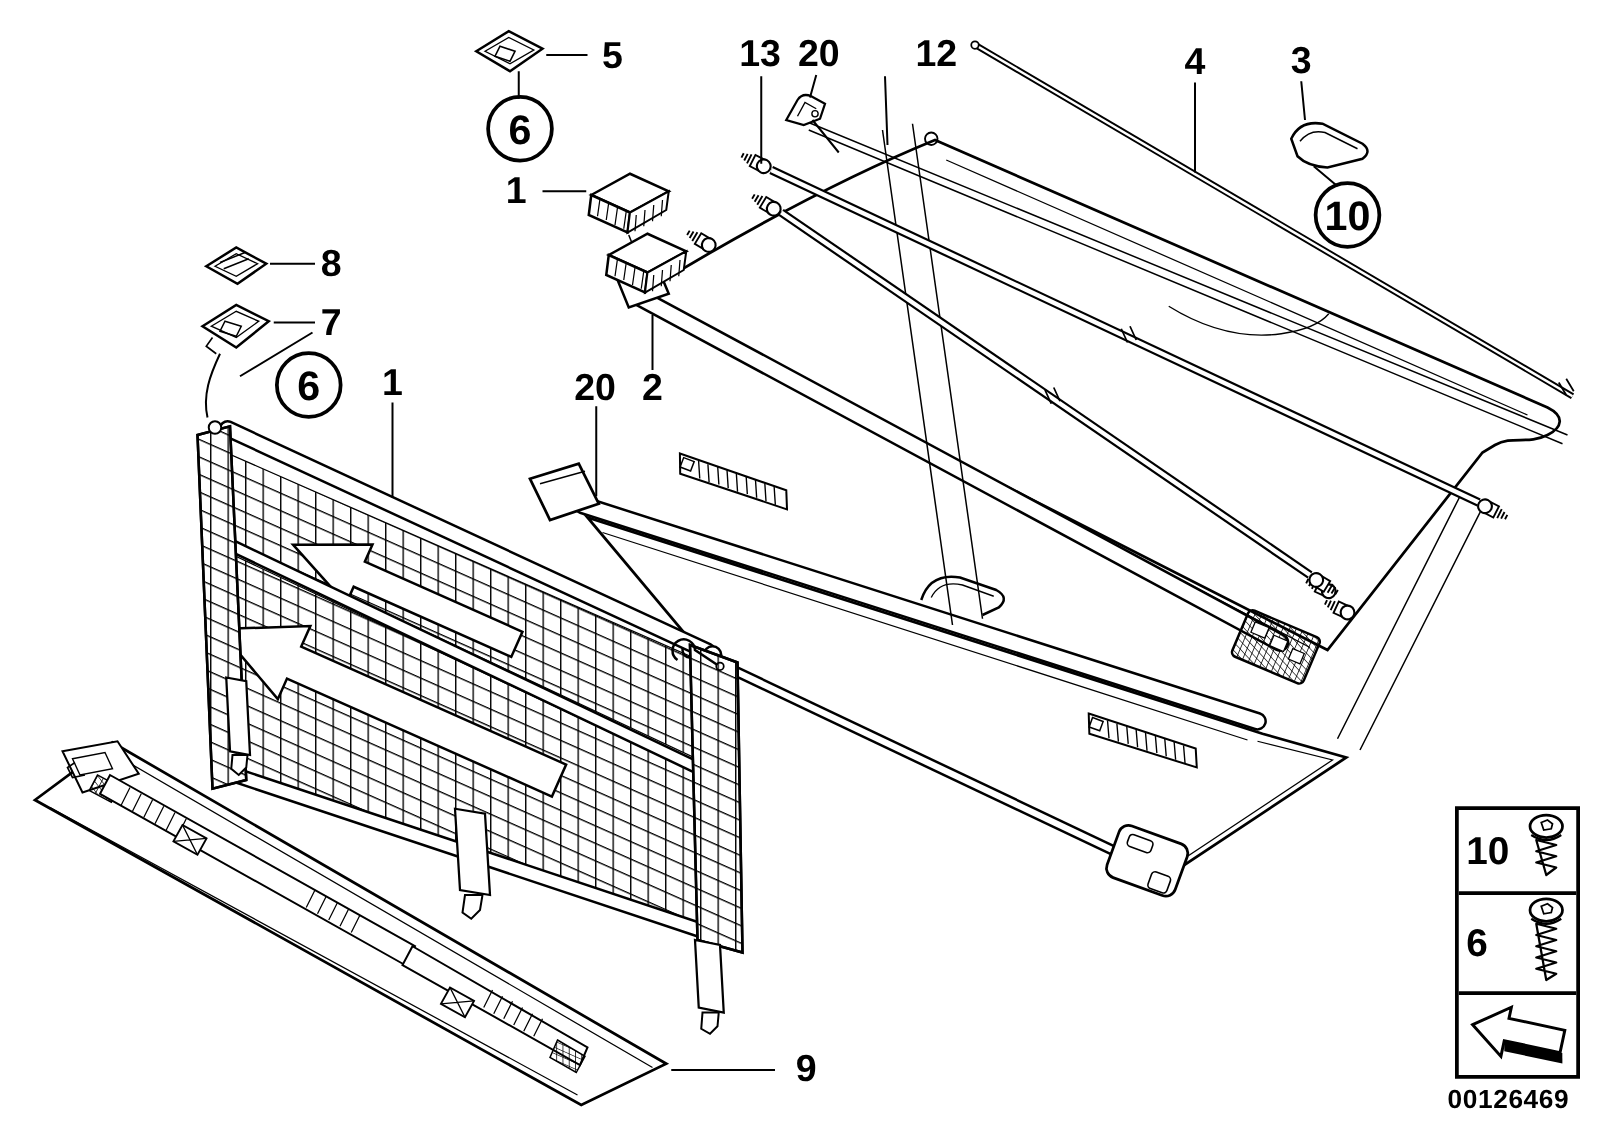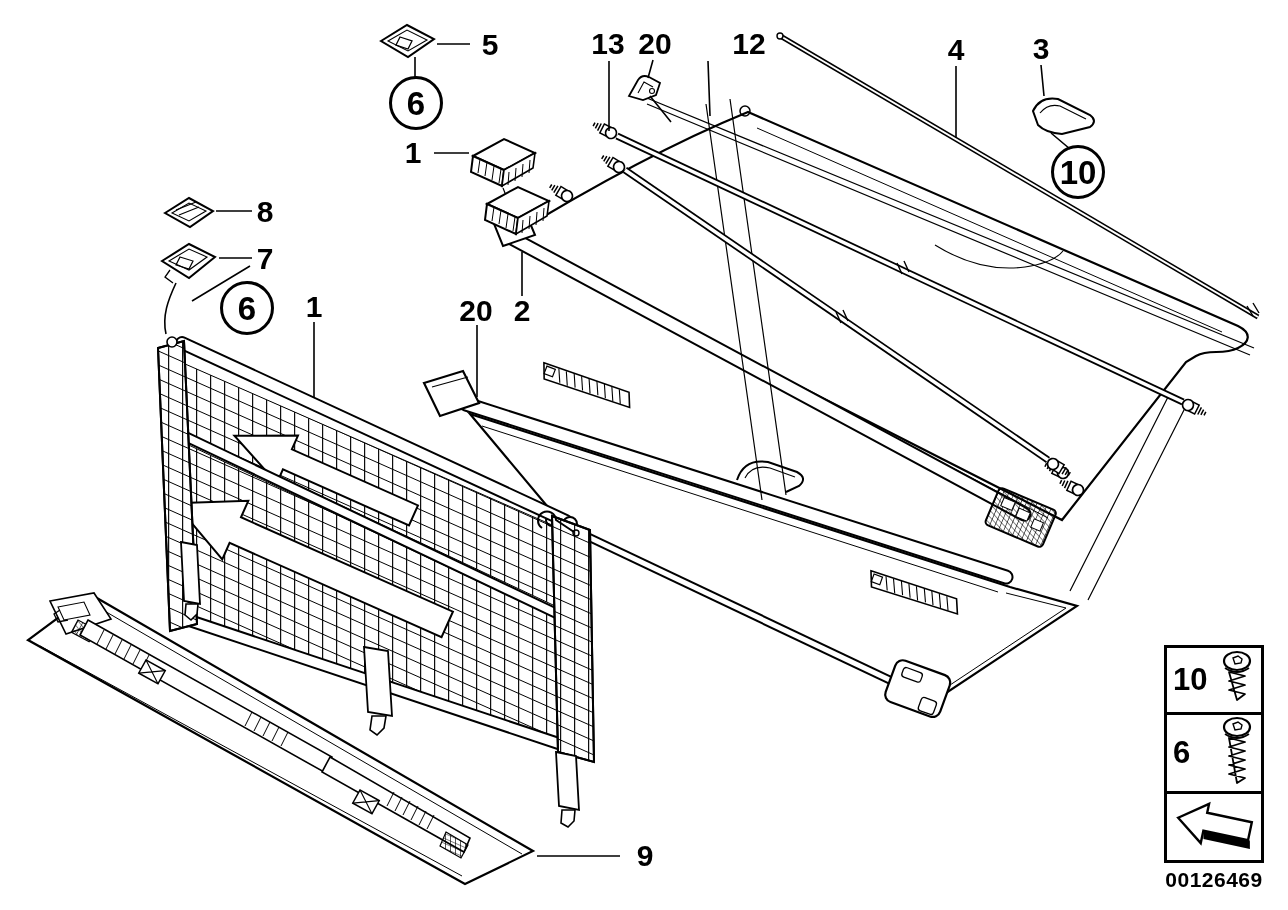--- a/index.html
+++ b/index.html
@@ -4,21 +4,21 @@
 <style>
   html,body{margin:0;padding:0;background:#fff;}
   body{width:1288px;height:910px;position:relative;font-family:"Liberation Sans",sans-serif;color:#000;overflow:hidden;}
   #art{position:absolute;left:0;top:0;}
   .callout{position:absolute;transform:translate(-50%,-50%);font-weight:bold;font-size:30px;line-height:1;white-space:nowrap;}
   .callout.circled{width:48px;height:48px;border:3px solid #000;border-radius:50%;font-size:33px;display:flex;align-items:center;justify-content:center;background:transparent;}
   .legend{position:absolute;left:1164px;top:645px;width:94px;height:212px;border:3px solid #000;display:flex;flex-direction:column;background:#fff;}
   .legend .cell{flex:1;border-bottom:3px solid #000;display:flex;align-items:center;padding:1px 3px 1px 6px;}
   .legend .cell:last-child{border-bottom:none;justify-content:center;padding:2px;}
   .legend .num{font-weight:bold;font-size:31px;margin-right:auto;}
-  .docnum{position:absolute;left:1158px;top:868px;width:112px;text-align:center;font-weight:bold;font-size:21px;letter-spacing:0.5px;}
+  .docnum{position:absolute;left:1158px;top:868px;width:112px;font-weight:bold;font-size:21px;letter-spacing:0.5px;}
 </style>
 </head>
 <body>
 
 <svg id="art" width="1288" height="910" viewBox="0 0 1288 910">
   <defs>
     <pattern id="net" width="14" height="14" patternUnits="userSpaceOnUse" patternTransform="skewY(24)">
       <path d="M0,0H14 M0,0V14" stroke="#000" stroke-width="2.2" fill="none"></path>
     </pattern>
     <pattern id="dense" width="5" height="5" patternUnits="userSpaceOnUse" patternTransform="skewY(24)">

